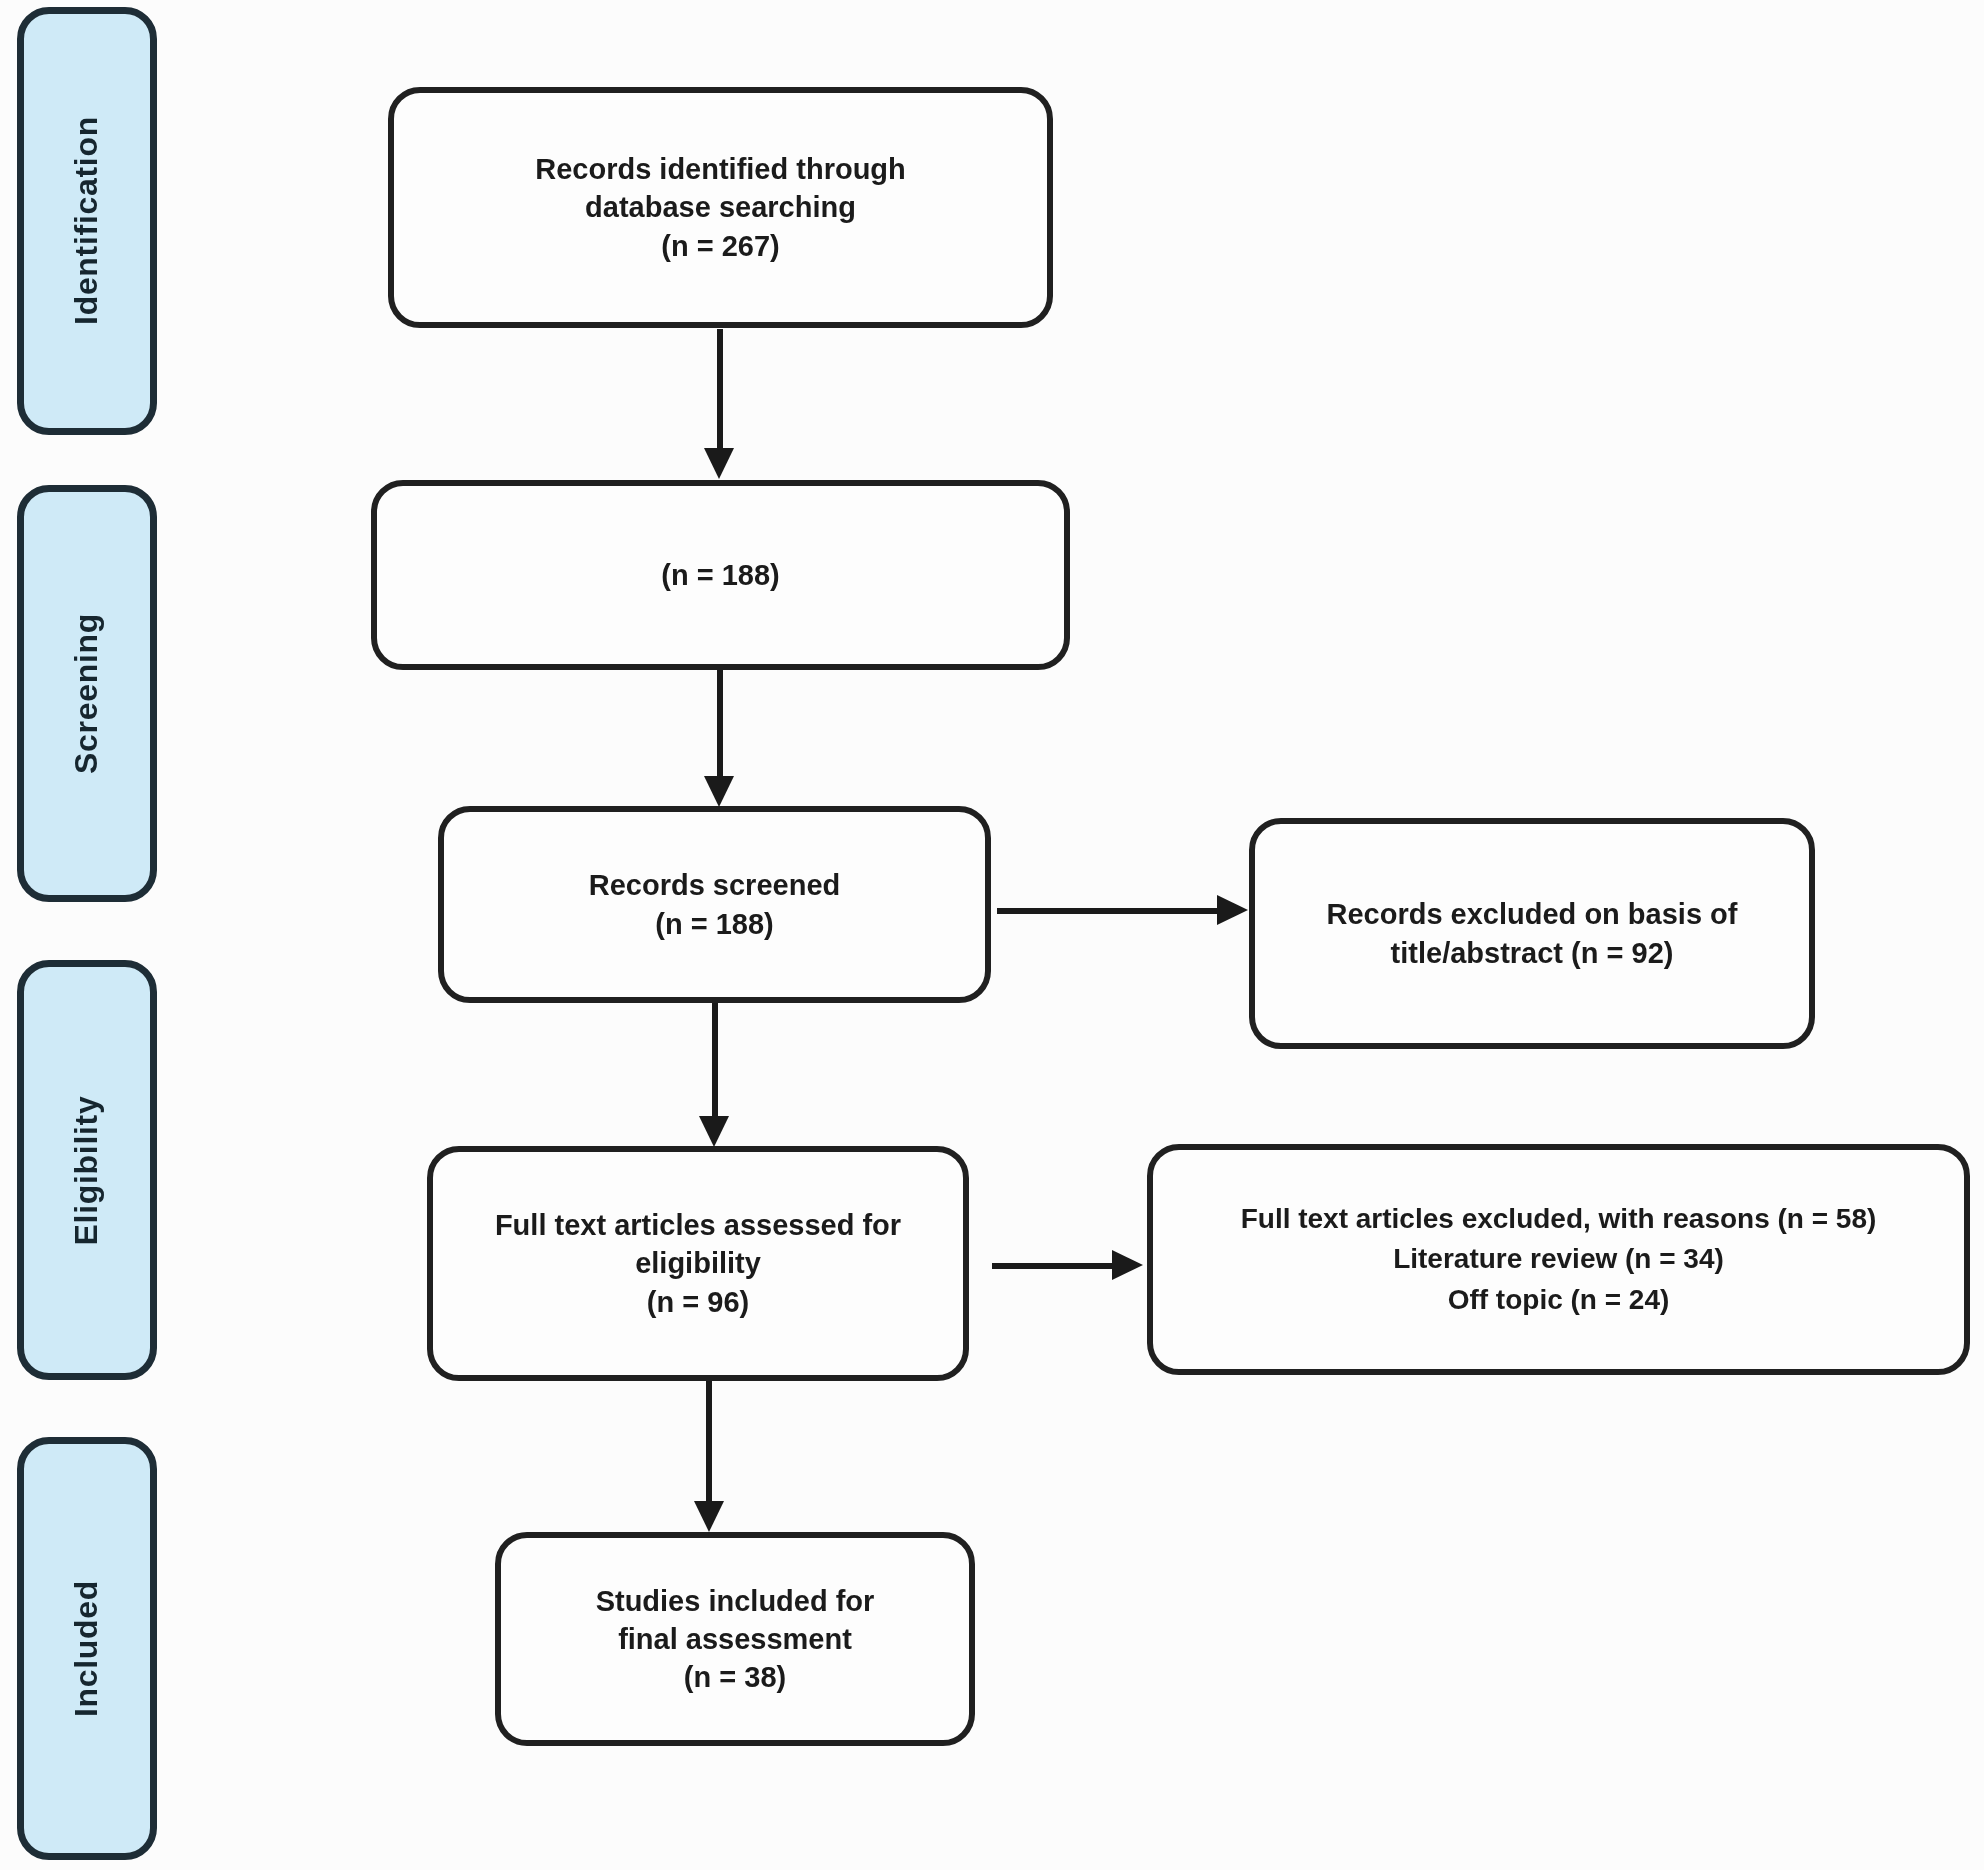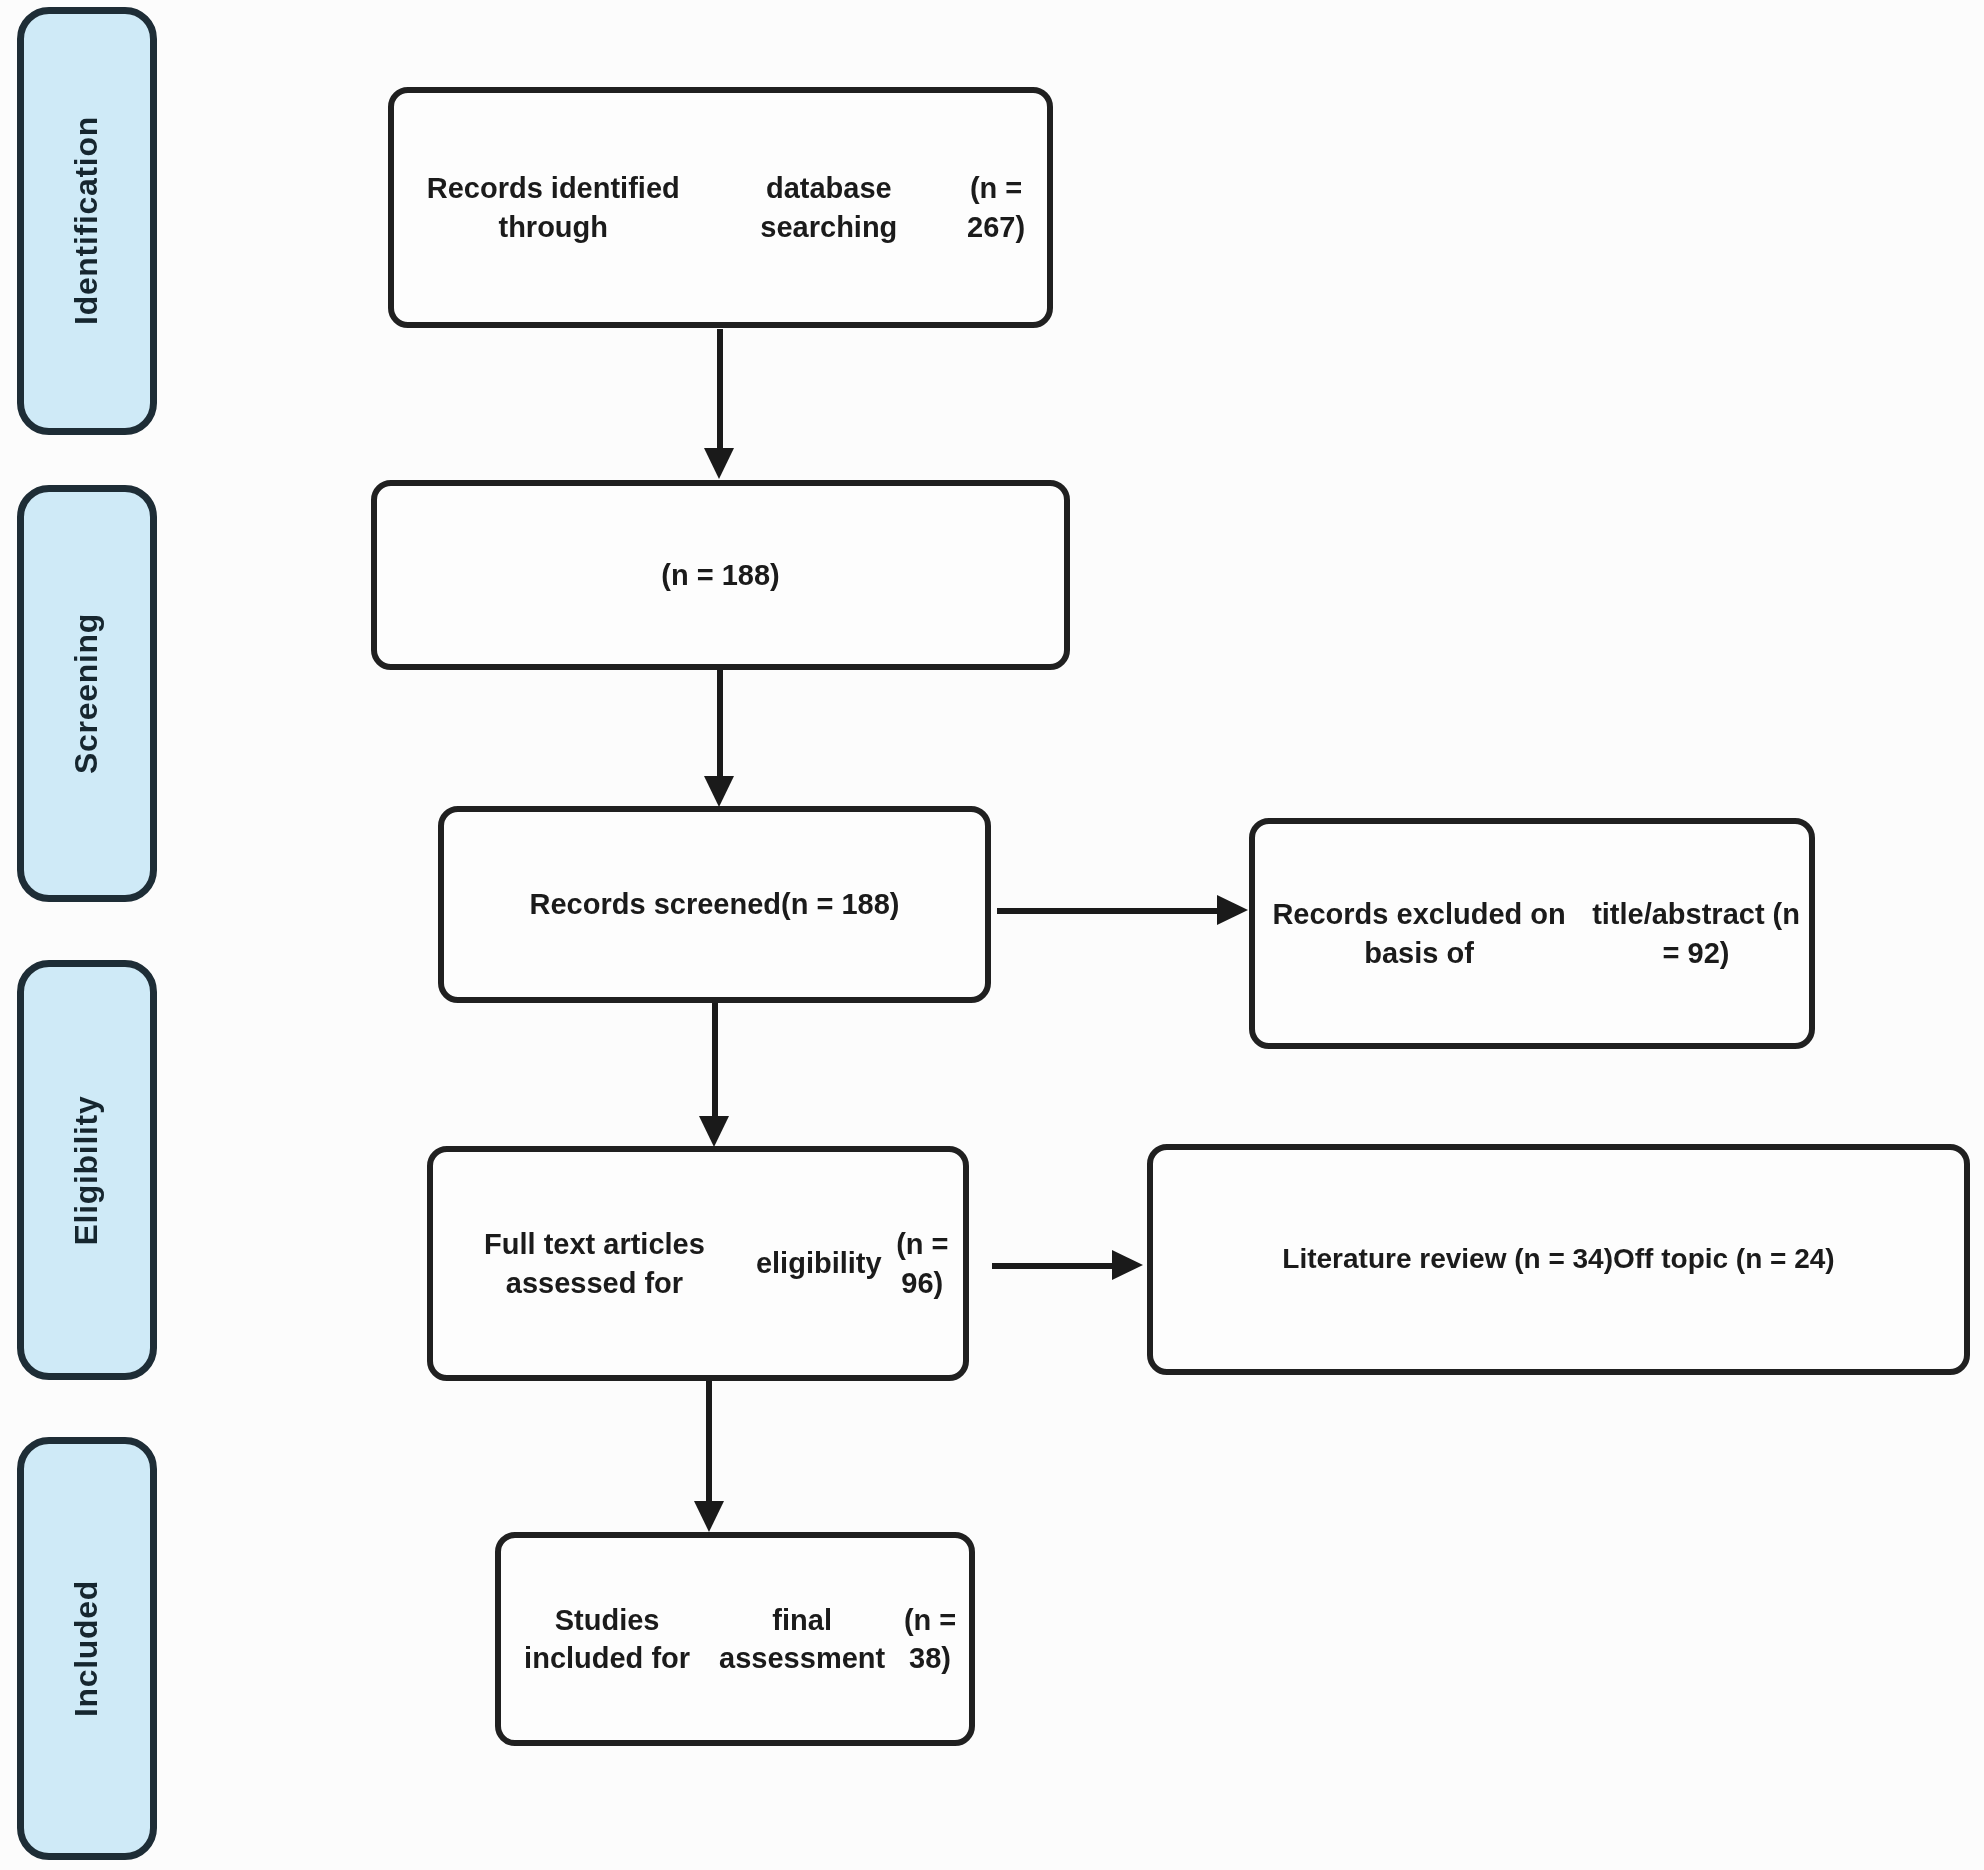--- a/index.html
+++ b/index.html
@@ -30,23 +30,23 @@
   #stage-identification { top: 6.7px;   height: 428px; }
   #stage-screening      { top: 485px;  height: 417px; }
   #stage-eligibility    { top: 960px; height: 420px; }
   #stage-included       { top: 1437px; height: 423px; }
 
   
   .fbox {
     position: absolute;
     background: #fdfdfd;
     border: 6px solid #202020;
-    border-radius: 20px;
+    border-radius: 32px;
     box-sizing: border-box;
-    display: flex; flex-direction: row;
+    display: flex; flex-direction: column;
     align-items: center; justify-content: center;
     text-align: center;
     font-size: 29px; font-weight: bold;
     color: #1b1b1b; line-height: 1.32;
   }
   #box-identified      { left: 388px;  top: 87px;  width: 665px;  height: 241px; }
   #box-deduplicated    { left: 371px;  top: 480px;  width: 699px; height: 190px; }
   #box-screened        { left: 438px;  top: 806px; width: 553px;  height: 197px; }
   #box-fulltext        { left: 427px;  top: 1146px; width: 542px;  height: 235px; }
   #box-included        { left: 495px;  top: 1532px; width: 480px;  height: 214px; }
@@ -111,20 +111,21 @@
   <div>final assessment</div>
   <div>(n = 38)</div>
 </div>
 
 <div class="fbox" id="box-excl-screen">
   <div>Records excluded on basis of</div>
   <div>title/abstract (n = 92)</div>
 </div>
 
 <div class="fbox" id="box-excl-fulltext">
+  <div>Full text articles excluded, with reasons (n = 58)</div>
   <div>Literature review (n = 34)</div>
   <div>Off topic (n = 24)</div>
 </div>
 
 <div>
   <div class="vline" style="left:717px; top:329px; height:120px;"></div>
   <div class="head-down" style="left:704px; top:448px;"></div>
 </div>
 
 <div>

